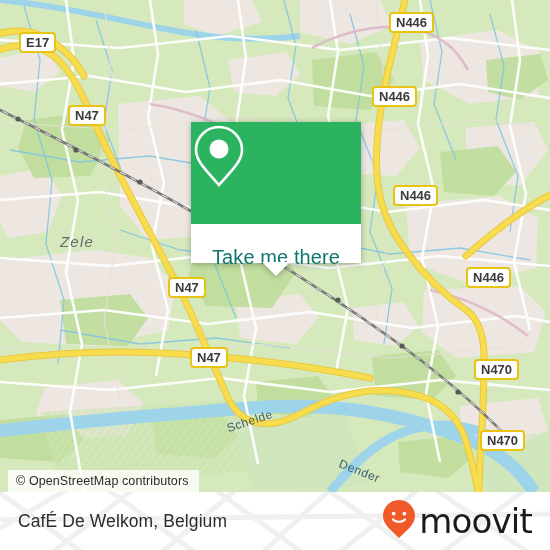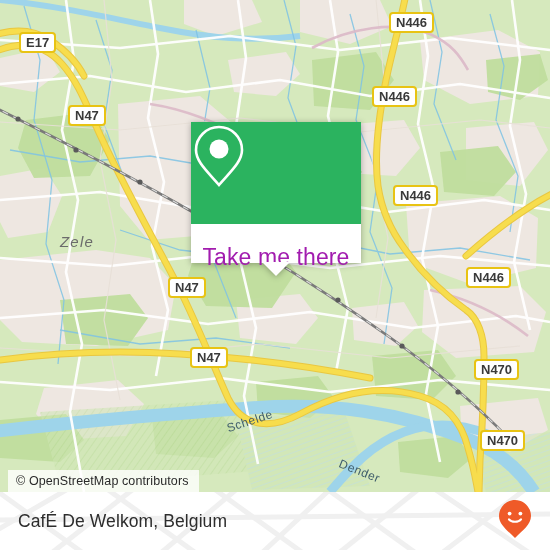--- a/index.html
+++ b/index.html
@@ -45,22 +45,22 @@
     height:102px;
     display:flex;align-items:center;justify-content:center;
   }
   .callout-bottom{
     background:#ffffff;
     height:39px;
     display:flex;align-items:center;justify-content:center;
     position:relative;
   }
   .callout-label{
-    color:#a21caf;
-    font-size:23px;
+    color:#0f766e;
+    font-size:20px;
     letter-spacing:0.1px;
     margin-top:28px;
   }
   .callout-tail{
     position:absolute;left:50%;bottom:-13px;
     transform:translateX(-50%);
     width:0;height:0;
     border-left:14px solid transparent;
     border-right:14px solid transparent;
     border-top:14px solid #ffffff;
@@ -302,17 +302,18 @@
       <div class="place-name">CafÉ De Welkom, Belgium</div>
       <div class="brand">
         <span>
           <svg width="34" height="40" viewBox="0 0 34 40" aria-hidden="true">
             <path d="M17 1 C 8.2 1, 1 8.2, 1 17 C 1 25.5, 9.5 31.5, 17 39 C 24.5 31.5, 33 25.5, 33 17 C 33 8.2, 25.8 1, 17 1 Z" fill="#ef5a28"></path>
             <circle cx="11.6" cy="14.6" r="1.9" fill="#ffffff"></circle>
             <circle cx="22.4" cy="14.6" r="1.9" fill="#ffffff"></circle>
             <path d="M11 20.4 C 13.4 23.6, 20.6 23.6, 23 20.4" fill="none" stroke="#ffffff" stroke-width="2.1" stroke-linecap="round"></path>
           </svg>
         </span>
+        <span class="brand-word">moovit</span>
       </div>
     </div>
   </div>
 
 </div>
 
 </body></html>

